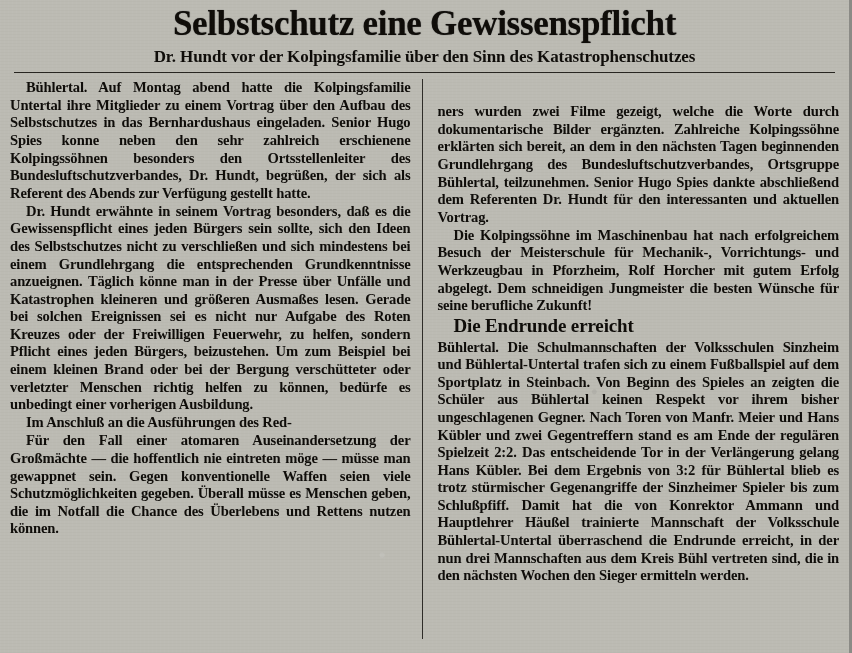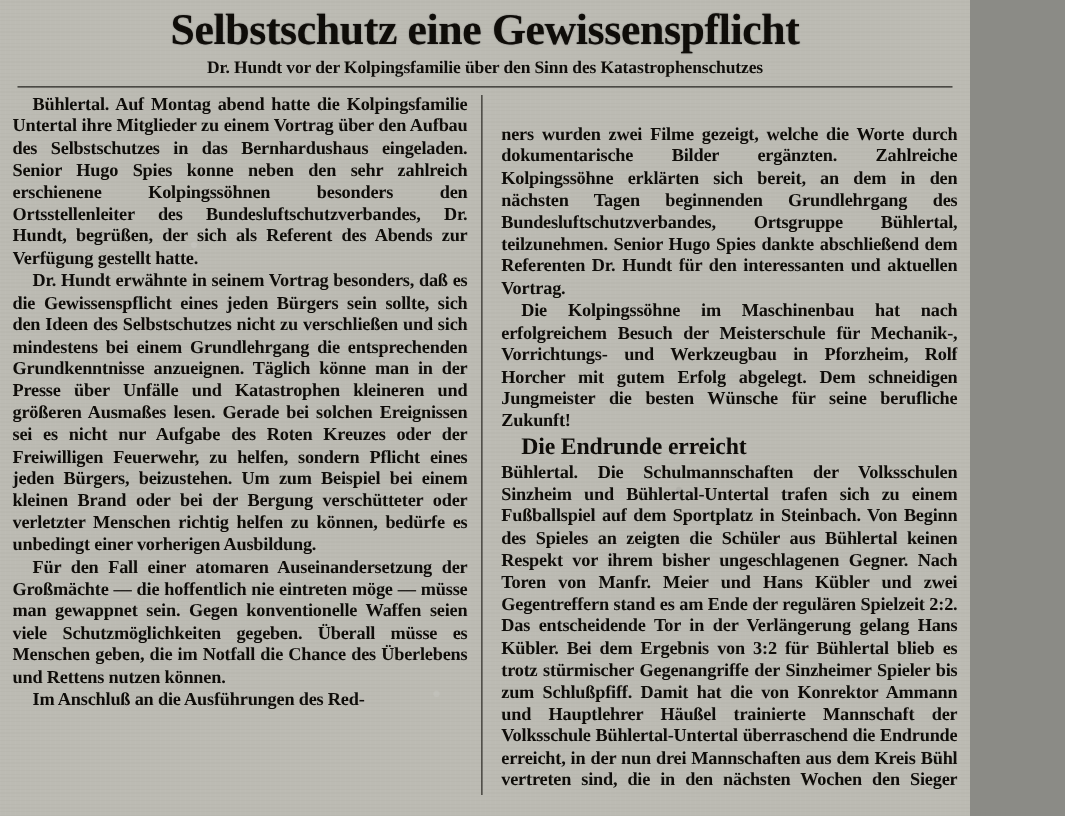--- a/index.html
+++ b/index.html
@@ -8,21 +8,21 @@
     background: #8b8b86;
   }
   body {
     width: 852px;
     height: 653px;
     overflow: hidden;
     font-family: "Liberation Serif", serif;
   }
   #page {
     position: relative;
-    width: 776px;
+    width: 849px;
     height: 653px;
     background: #b9b8b1;
     background-image:
       radial-gradient(circle at 20% 30%, rgba(255,255,255,0.10) 0 2px, transparent 3px),
       radial-gradient(circle at 70% 60%, rgba(0,0,0,0.05) 0 2px, transparent 3px),
       radial-gradient(circle at 45% 85%, rgba(255,255,255,0.08) 0 2px, transparent 3px);
     box-sizing: border-box;
     padding: 4px 10px 0 10px;
     color: #14120f;
     filter: contrast(1.05);
@@ -42,21 +42,21 @@
     font-weight: bold;
     font-size: 35px;
     letter-spacing: -0.3px;
     line-height: 1.05;
     margin: 2px 0 4px 0;
     text-shadow: 0 0 1px rgba(0,0,0,0.6);
   }
   .subhead {
     text-align: center;
     font-weight: bold;
-    font-size: 14px;
+    font-size: 17px;
     line-height: 1.15;
     margin: 0 0 6px 0;
     letter-spacing: -0.1px;
   }
   .rule {
     border: none;
     border-top: 1.5px solid #2a2824;
     margin: 4px 4px 6px 4px;
   }
   .columns {
@@ -107,22 +107,22 @@
 
   <h1 class="headline">Selbstschutz eine Gewissenspflicht</h1>
   <div class="subhead">Dr. Hundt vor der Kolpingsfamilie über den Sinn des Katastrophenschutzes</div>
   <hr class="rule">
 
   <div class="columns">
 
     <div class="col left">
       <p><span class="lead">Bühlertal.</span><span> Auf Montag abend hatte die Kolpingsfamilie Untertal ihre Mitglieder zu einem Vortrag über den Aufbau des Selbstschutzes in das Bernhardushaus eingeladen. Senior Hugo Spies konne neben den sehr zahlreich erschienene Kolpingssöhnen besonders den Ortsstellenleiter des Bundesluftschutzverbandes, Dr. Hundt, begrüßen, der sich als Referent des Abends zur Verfügung gestellt hatte.</span></p>
       <p><span>Dr. Hundt erwähnte in seinem Vortrag besonders, daß es die Gewissenspflicht eines jeden Bürgers sein sollte, sich den Ideen des Selbstschutzes nicht zu verschließen und sich mindestens bei einem Grundlehrgang die entsprechenden Grundkenntnisse anzueignen. Täglich könne man in der Presse über Unfälle und Katastrophen kleineren und größeren Ausmaßes lesen. Gerade bei solchen Ereignissen sei es nicht nur Aufgabe des Roten Kreuzes oder der Freiwilligen Feuerwehr, zu helfen, sondern Pflicht eines jeden Bürgers, beizustehen. Um zum Beispiel bei einem kleinen Brand oder bei der Bergung verschütteter oder verletzter Menschen richtig helfen zu können, bedürfe es unbedingt einer vorherigen Ausbildung.</span></p>
+      <p><span>Im Anschluß an die Ausführungen des Red-</span></p>
       <p><span>Für den Fall einer atomaren Auseinandersetzung der Großmächte — die hoffentlich nie eintreten möge — müsse man gewappnet sein. Gegen konventionelle Waffen seien viele Schutzmöglichkeiten gegeben. Überall müsse es Menschen geben, die im Notfall die Chance des Überlebens und Rettens nutzen können.</span></p>
-      <p><span>Im Anschluß an die Ausführungen des Red-</span></p>
     </div>
 
     <div class="col right">
       <p class="noindent"><span>ners wurden zwei Filme gezeigt, welche die Worte durch dokumentarische Bilder ergänzten. Zahlreiche Kolpingssöhne erklärten sich bereit, an dem in den nächsten Tagen beginnenden Grundlehrgang des Bundesluftschutzverbandes, Ortsgruppe Bühlertal, teilzunehmen. Senior Hugo Spies dankte abschließend dem Referenten Dr. Hundt für den interessanten und aktuellen Vortrag.</span></p>
       <p><span class="lead">Die Kolpingssöhne im Maschinenbau</span><span> hat nach erfolgreichem Besuch der Meisterschule für Mechanik-, Vorrichtungs- und Werkzeugbau in Pforzheim, Rolf Horcher mit gutem Erfolg abgelegt. Dem schneidigen Jungmeister die besten Wünsche für seine berufliche Zukunft!</span></p>
 
       <p class="secthead">Die Endrunde erreicht</p>
 
       <p class="noindent"><span class="lead">Bühlertal.</span><span> Die Schulmannschaften der Volksschulen Sinzheim und Bühlertal-Untertal trafen sich zu einem Fußballspiel auf dem Sportplatz in Steinbach. Von Beginn des Spieles an zeigten die Schüler aus Bühlertal keinen Respekt vor ihrem bisher ungeschlagenen Gegner. Nach Toren von Manfr. Meier und Hans Kübler und zwei Gegentreffern stand es am Ende der regulären Spielzeit 2:2. Das entscheidende Tor in der Verlängerung gelang Hans Kübler. Bei dem Ergebnis von 3:2 für Bühlertal blieb es trotz stürmischer Gegenangriffe der Sinzheimer Spieler bis zum Schlußpfiff. Damit hat die von Konrektor Ammann und Hauptlehrer Häußel trainierte Mannschaft der Volksschule Bühlertal-Untertal überraschend die Endrunde erreicht, in der nun drei Mannschaften aus dem Kreis Bühl vertreten sind, die in den nächsten Wochen den Sieger ermitteln werden.</span></p>
     </div>

